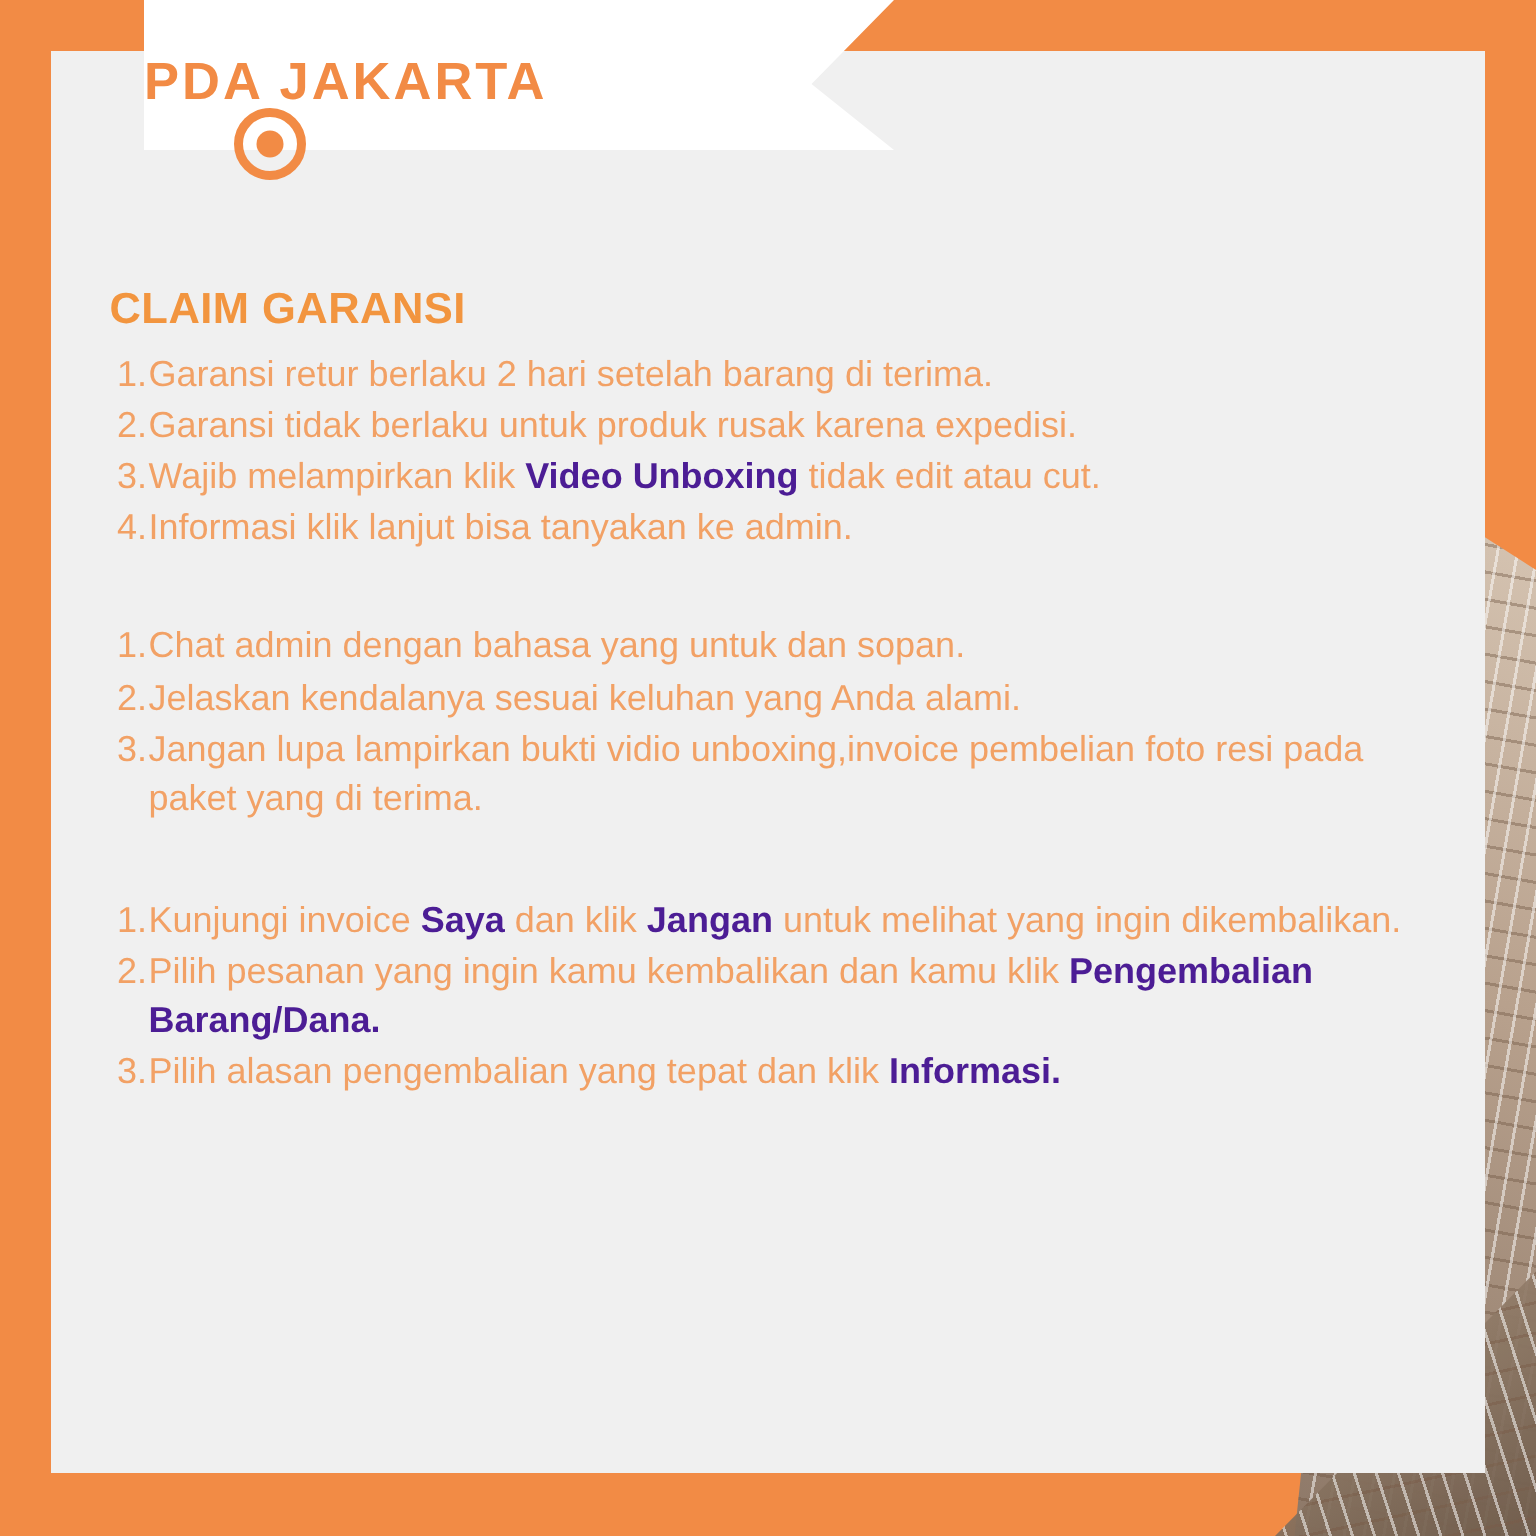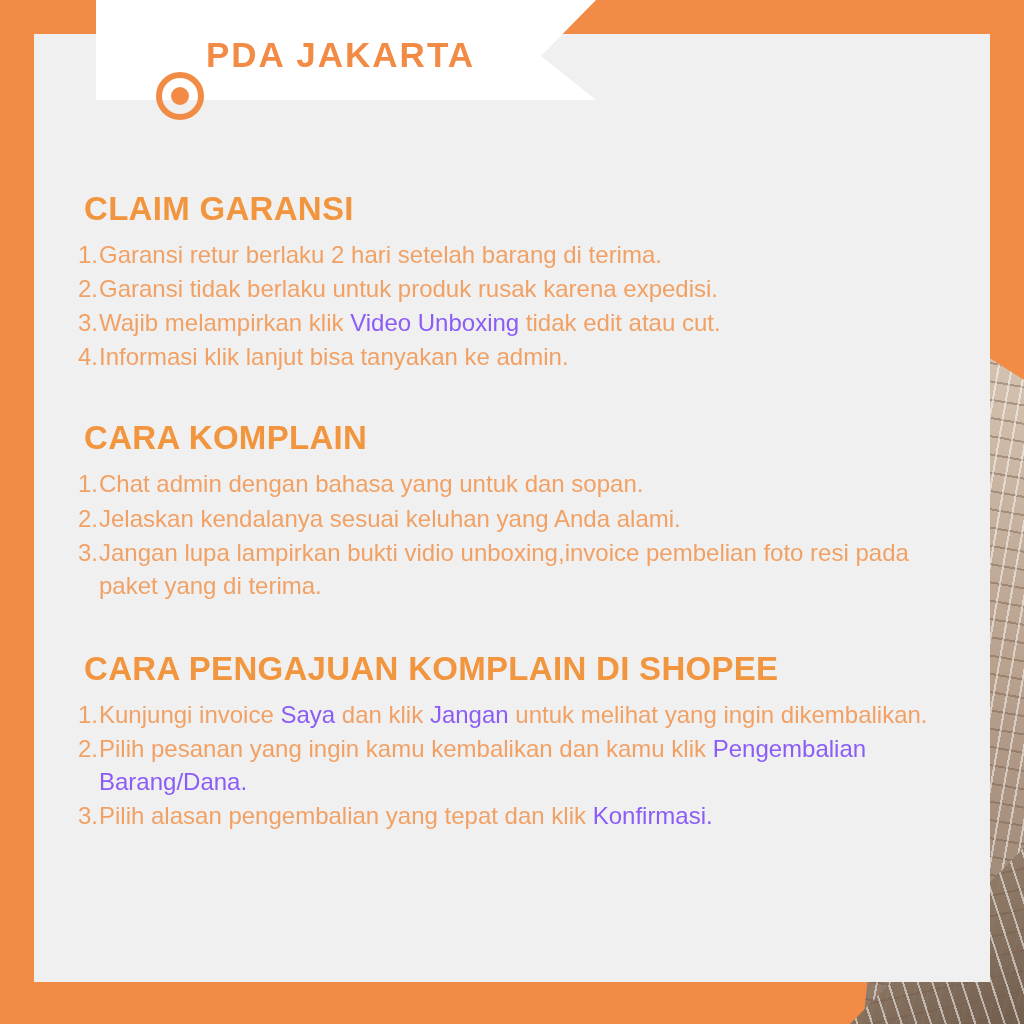--- a/index.html
+++ b/index.html
@@ -62,21 +62,20 @@
   .ribbon {
     position: absolute;
     left: 62px;
     top: -34px;
     width: 500px;
     height: 100px;
     background: #FFFFFF;
     clip-path: polygon(0 0, 100% 0, 89% 56%, 100% 100%, 0 100%);
     display: flex;
     align-items: center;
-    padding-left: 110px;
     box-sizing: border-box;
   }
   .ribbon-title {
     font-size: 35px;
     font-weight: bold;
     color: #F28B45;
     letter-spacing: 2px;
     font-family: "Liberation Sans", sans-serif;
     margin-top: 10px;
   }
@@ -107,24 +106,24 @@
     right: 26px;
     top: 118px;
     bottom: 10px;
   }
 
   .section {
     margin-bottom: 14px;
   }
   .section-title {
     color: #F2953F;
-    font-size: 33px;
+    font-size: 29px;
     font-weight: bold;
     letter-spacing: 0.3px;
-    margin: 0 0 10px 12px;
+    margin: 0 0 10px 1px;
   }
   .list {
     margin: 0;
     padding: 0;
     list-style: none;
   }
   .list li {
     display: flex;
     align-items: flex-start;
     color: #F2A165;
@@ -135,22 +134,22 @@
   .num {
     min-width: 26px;
     text-align: right;
     padding-right: 1px;
     color: #F2A165;
   }
   .txt {
     flex: 1;
   }
   .txt b {
-    font-weight: normal;
-    color: #8b5cf6;
+    font-weight: bold;
+    color: #4c1d95;
   }
   .sec-claim { margin-top: 38px; }
   .sec-komplain { margin-top: 46px; }
   .sec-shopee { margin-top: 48px; }
 </style>
 </head>
 <body>
 
 <div class="poster">
 
@@ -181,50 +180,48 @@
               <span class="txt"><span>Wajib melampirkan klik </span><b>Video Unboxing</b><span> tidak edit atau cut.</span></span>
             </li>
             <li>
               <span class="num">4.</span>
               <span class="txt"><span>Informasi klik lanjut bisa tanyakan ke admin.</span></span>
             </li>
           </ul>
       </div>
 
       <div class="section sec-komplain">
-        <h2 class="section-title">CARA KOMPLAIN</h2>
         <ul class="list">
             <li>
               <span class="num">1.</span>
               <span class="txt"><span>Chat admin dengan bahasa yang untuk dan sopan.</span></span>
             </li>
             <li>
               <span class="num">2.</span>
               <span class="txt"><span>Jelaskan kendalanya sesuai keluhan yang Anda alami.</span></span>
             </li>
             <li>
               <span class="num">3.</span>
               <span class="txt"><span>Jangan lupa lampirkan bukti vidio unboxing,invoice pembelian foto resi pada paket yang di terima.</span></span>
             </li>
           </ul>
       </div>
 
       <div class="section sec-shopee">
-        <h2 class="section-title">CARA PENGAJUAN KOMPLAIN DI SHOPEE</h2>
         <ul class="list">
             <li>
               <span class="num">1.</span>
               <span class="txt"><span>Kunjungi invoice </span><b>Saya</b><span> dan klik </span><b>Jangan</b><span> untuk melihat yang ingin dikembalikan.</span></span>
             </li>
             <li>
               <span class="num">2.</span>
               <span class="txt"><span>Pilih pesanan yang ingin kamu kembalikan dan kamu klik </span><b>Pengembalian Barang/Dana.</b></span>
             </li>
             <li>
               <span class="num">3.</span>
-              <span class="txt"><span>Pilih alasan pengembalian yang tepat dan klik </span><b>Konfirmasi.</b></span>
+              <span class="txt"><span>Pilih alasan pengembalian yang tepat dan klik </span><b>Informasi.</b></span>
             </li>
           </ul>
       </div>
     </div>
 
   </div>
 </div>
 
 </body></html>

